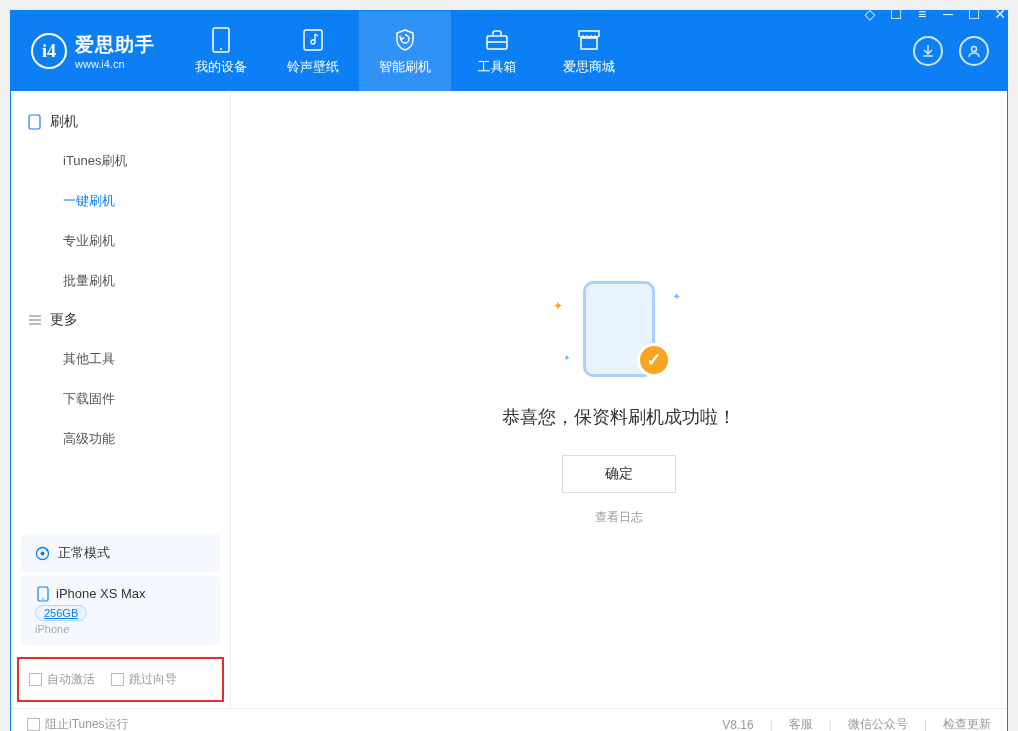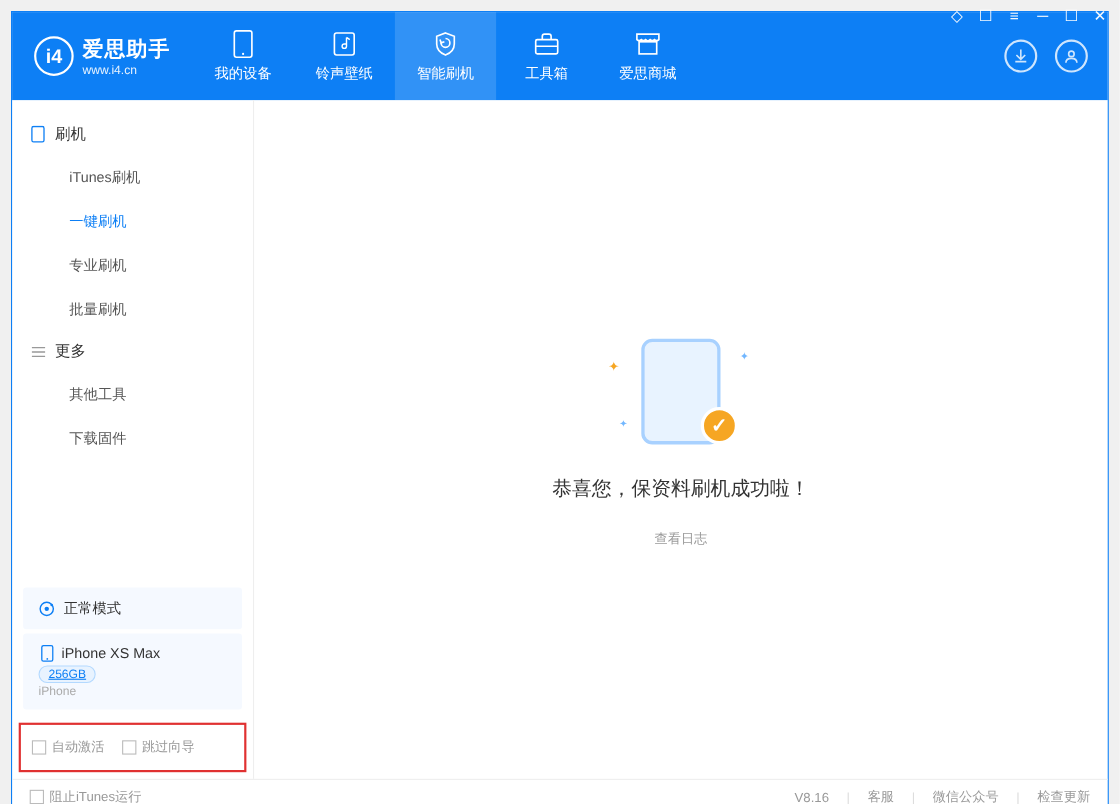--- a/index.html
+++ b/index.html
@@ -1,20 +1,20 @@
 <!DOCTYPE html>
 <html><head>
 <meta charset="utf-8">
 <style>
 * { margin: 0; padding: 0; box-sizing: border-box; font-family: "Microsoft YaHei", -apple-system, sans-serif; }
 body { background: #f0f0f0; display: flex; justify-content: center; align-items: flex-start; padding: 10px; }
 .window { width: 1018px; height: 731px; background: #fff; border: 1px solid #0d7ff5; display: flex; flex-direction: column; }
 .titlebar { height: 80px; background: linear-gradient(to bottom, #0d7ff5, #0d7ff5); display: flex; align-items: stretch; color: #fff; }
 .logo-area { display: flex; align-items: center; padding: 0 20px; gap: 8px; }
-.logo-icon { width: 36px; height: 36px; border: 2.5px solid #fff; border-radius: 50%; display: flex; align-items: center; justify-content: center; font-weight: bold; font-size: 18px; font-family: Liberation Sans, sans-serif; }
+.logo-icon { width: 36px; height: 36px; border: 2.5px solid #fff; border-radius: 50%; display: flex; align-items: center; justify-content: center; font-weight: bold; font-size: 18px; font-family: Liberation Serif, serif; }
 .logo-text { display: flex; flex-direction: column; }
 .logo-title { font-size: 19px; font-weight: bold; letter-spacing: 1px; }
 .logo-sub { font-size: 11px; opacity: 0.9; }
 .nav-tabs { display: flex; flex: 1; }
 .nav-tab { width: 92px; display: flex; flex-direction: column; align-items: center; justify-content: center; gap: 4px; cursor: pointer; font-size: 13px; position: relative; }
 .nav-tab.active { background: rgba(255,255,255,0.15); }
 .nav-tab-icon { width: 28px; height: 28px; display: flex; align-items: center; justify-content: center; }
 .window-controls-row1 { display: flex; gap: 10px; align-items: center; }
 .wc-btn { width: 16px; height: 16px; display: flex; align-items: center; justify-content: center; cursor: pointer; font-size: 14px; opacity: 0.95; }
 .header-right { display: flex; align-items: center; gap: 16px; padding: 0 18px; }
@@ -161,20 +161,21 @@
             <svg width="14" height="12" viewBox="0 0 14 12">
               <line x1="1" y1="2" x2="13" y2="2" stroke="#999" stroke-width="1.3"></line>
               <line x1="1" y1="6" x2="13" y2="6" stroke="#999" stroke-width="1.3"></line>
               <line x1="1" y1="10" x2="13" y2="10" stroke="#999" stroke-width="1.3"></line>
             </svg>
           </span>
         <span>更多</span>
       </div>
       <div class="side-item">其他工具</div>
       <div class="side-item">下载固件</div>
+      <div class="side-item">高级功能</div>
 
       <div class="side-spacer"></div>
 
       <div class="device-panel">
         <div class="device-normal">
           <span class="side-icon">
               <svg width="15" height="15" viewBox="0 0 15 15">
                 <circle cx="7.5" cy="7.5" r="6" fill="none" stroke="#0d7ff5" stroke-width="1.3"></circle>
                 <circle cx="7.5" cy="7.5" r="2" fill="#0d7ff5"></circle>
                 <circle cx="12" cy="4" r="1.2" fill="#0d7ff5"></circle>
@@ -212,20 +213,21 @@
 
     <div class="main">
       <div class="success-illus">
         <span class="sparkle s1">✦</span>
         <span class="sparkle s2">✦</span>
         <span class="sparkle s3">✦</span>
         <div class="phone-shape"></div>
         <div class="check-badge">✓</div>
       </div>
       <div class="success-msg">恭喜您，保资料刷机成功啦！</div>
+      <button class="ok-btn">确定</button>
       <a class="log-link">查看日志</a>
     </div>
 
   </div>
 
   <div class="statusbar">
     <div class="status-left">
       <label class="cb-item">
         <span class="cb"></span>
         <span>阻止iTunes运行</span>

